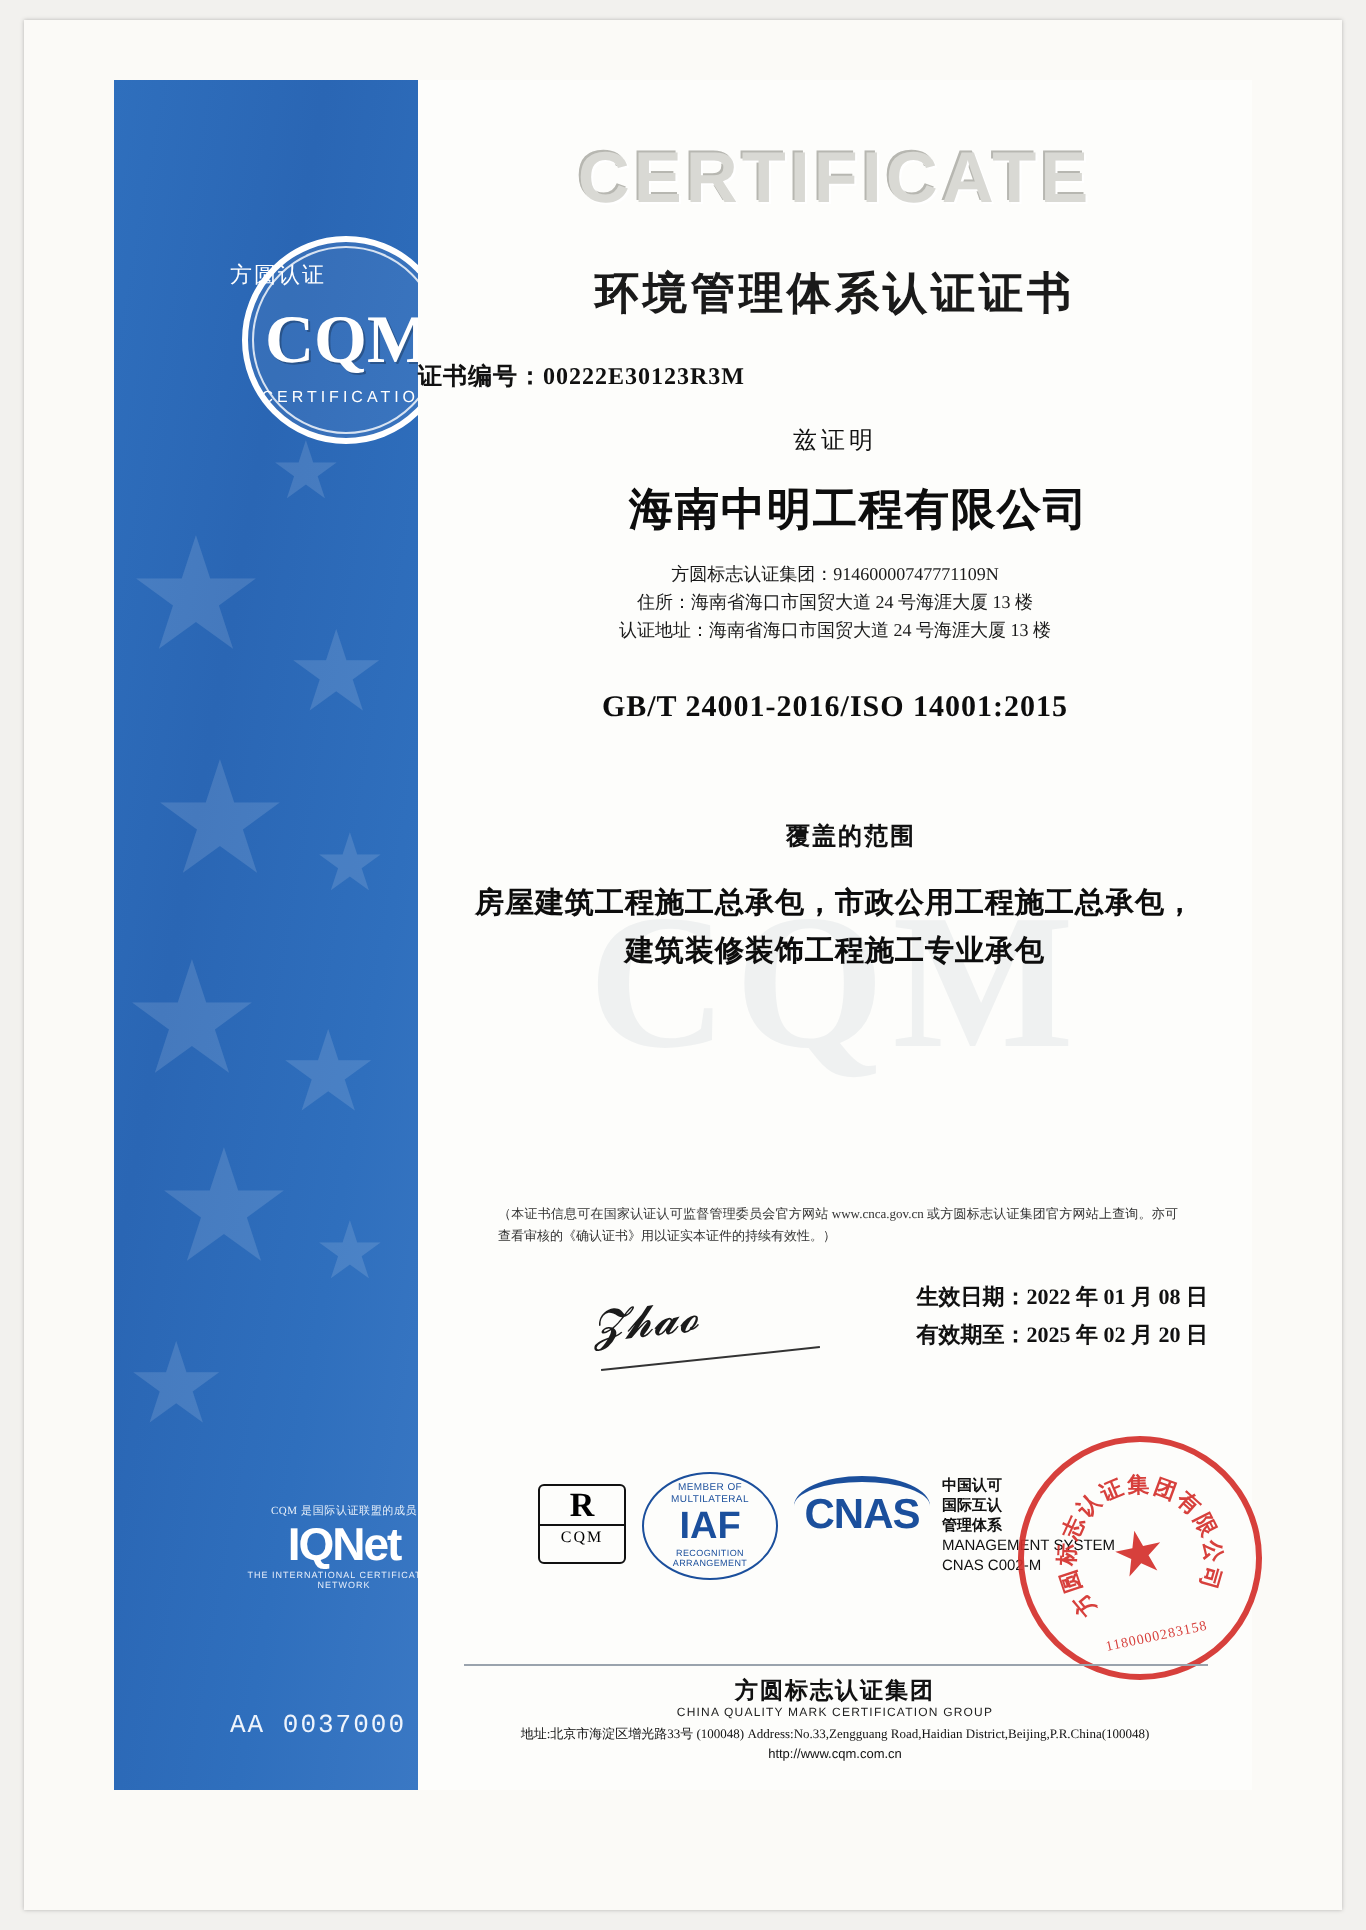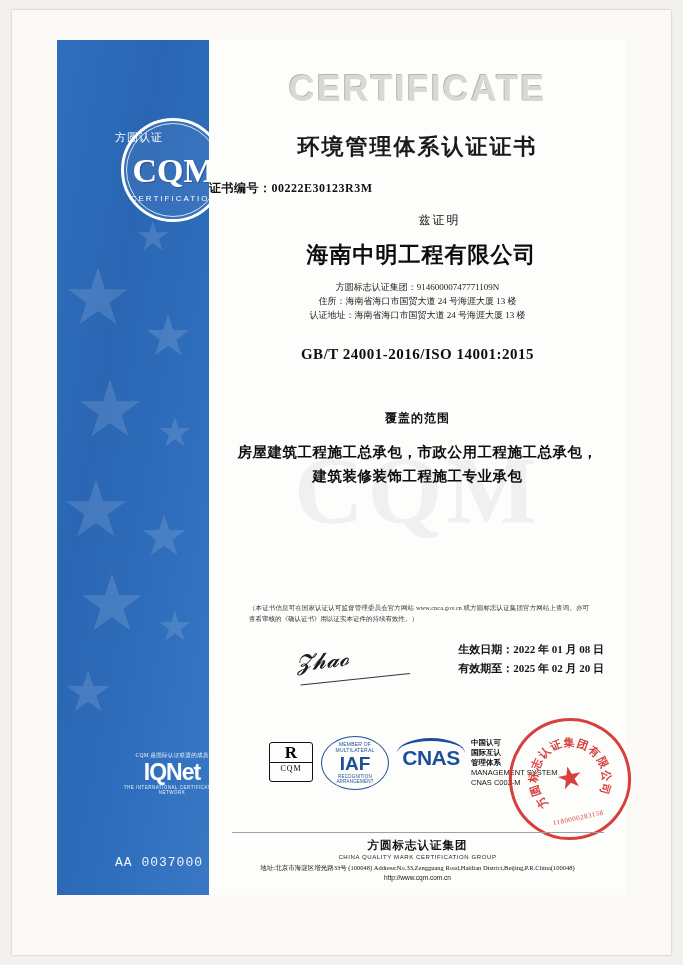--- a/index.html
+++ b/index.html
@@ -167,25 +167,24 @@
   .hereby {
     position: absolute;
     left: 0;
     top: 172px;
     width: 417px;
     text-align: center;
     font-family: "Liberation Serif", serif;
     font-size: 12px;
     color: #111;
     letter-spacing: 2px;
-    padding-left: 22px;
   }
   .company {
     position: absolute;
-    left: 4px;
+    left: 12px;
     top: 200px;
     width: 417px;
     text-align: center;
     font-family: "Liberation Serif", serif;
     font-weight: bold;
     font-size: 22px;
     letter-spacing: 1px;
     color: #0d0d0d;
   }
   .small-lines {
@@ -218,21 +217,21 @@
     width: 417px;
     text-align: center;
     font-family: "Liberation Serif", serif;
     font-weight: bold;
     font-size: 15px;
     color: #0d0d0d;
     letter-spacing: 0.5px;
   }
   .scope-label {
     position: absolute;
-    left: 0;
+    left: 8px;
     top: 370px;
     width: 417px;
     text-align: center;
     font-family: "Liberation Serif", serif;
     font-weight: bold;
     font-size: 12px;
     color: #111;
     letter-spacing: 1px;
   }
   .scope-value {

